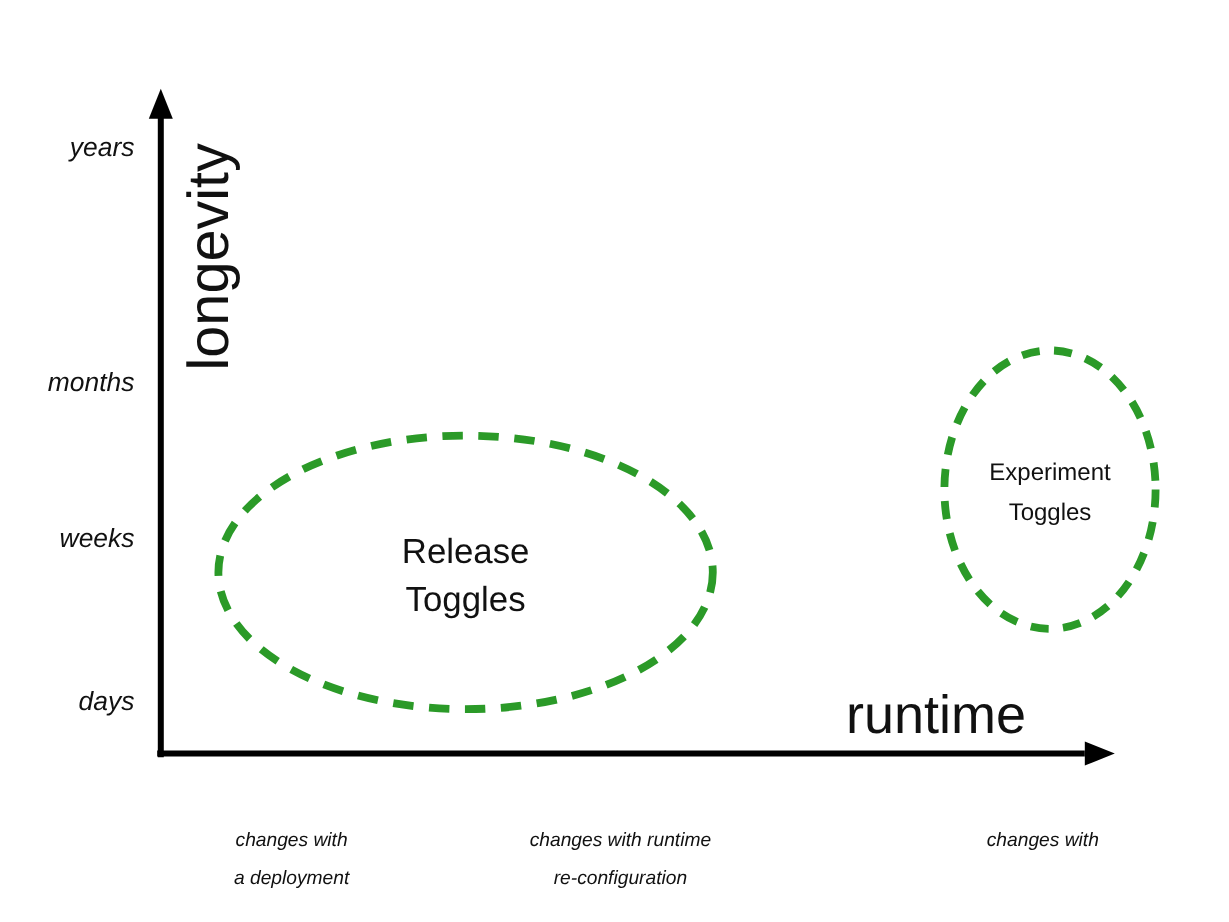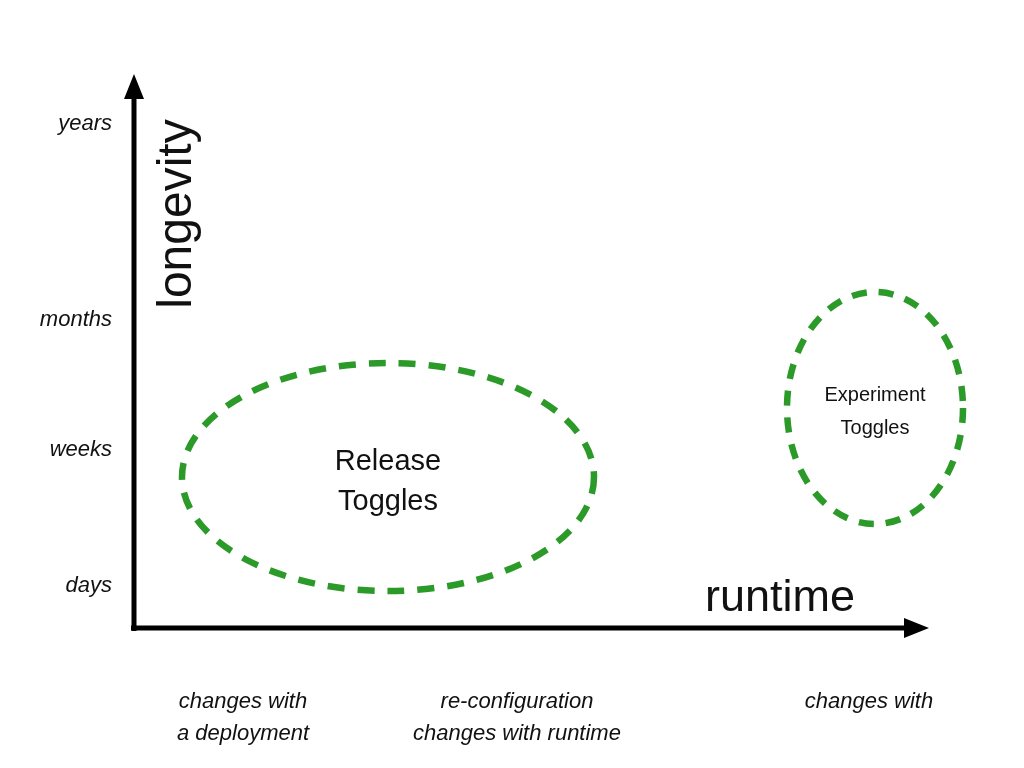--- a/index.html
+++ b/index.html
@@ -69,21 +69,21 @@
   }
   #experiment-label {
     left: 765px;
     top: 378px;
     width: 220px;
     font-size: 20px;
     line-height: 33px;
   }
   .x-tick {
     top: 685px;
-    font-size: 22px;
+    font-size: 16px;
     font-style: italic;
     line-height: 32px;
     text-align: center;
   }
   .x-tick span { display: block; }
   #x-tick-0 { left: 113px; width: 260px; }
   #x-tick-1 { left: 357px; width: 320px; }
   #x-tick-2 { left: 739px; width: 260px; }
 </style>
 </head>
@@ -119,20 +119,20 @@
   <div class="abs region-label" id="experiment-label">
     <span>Experiment</span>
     <span>Toggles</span>
   </div>
 
   <div class="abs x-tick" id="x-tick-0">
     <span>changes with</span>
     <span>a deployment</span>
   </div>
   <div class="abs x-tick" id="x-tick-1">
+    <span>changes with runtime</span>
     <span>re-configuration</span>
-    <span>changes with runtime</span>
   </div>
   <div class="abs x-tick" id="x-tick-2">
     <span>changes with</span>
   </div>
 
 </div>
 
 </body></html>

